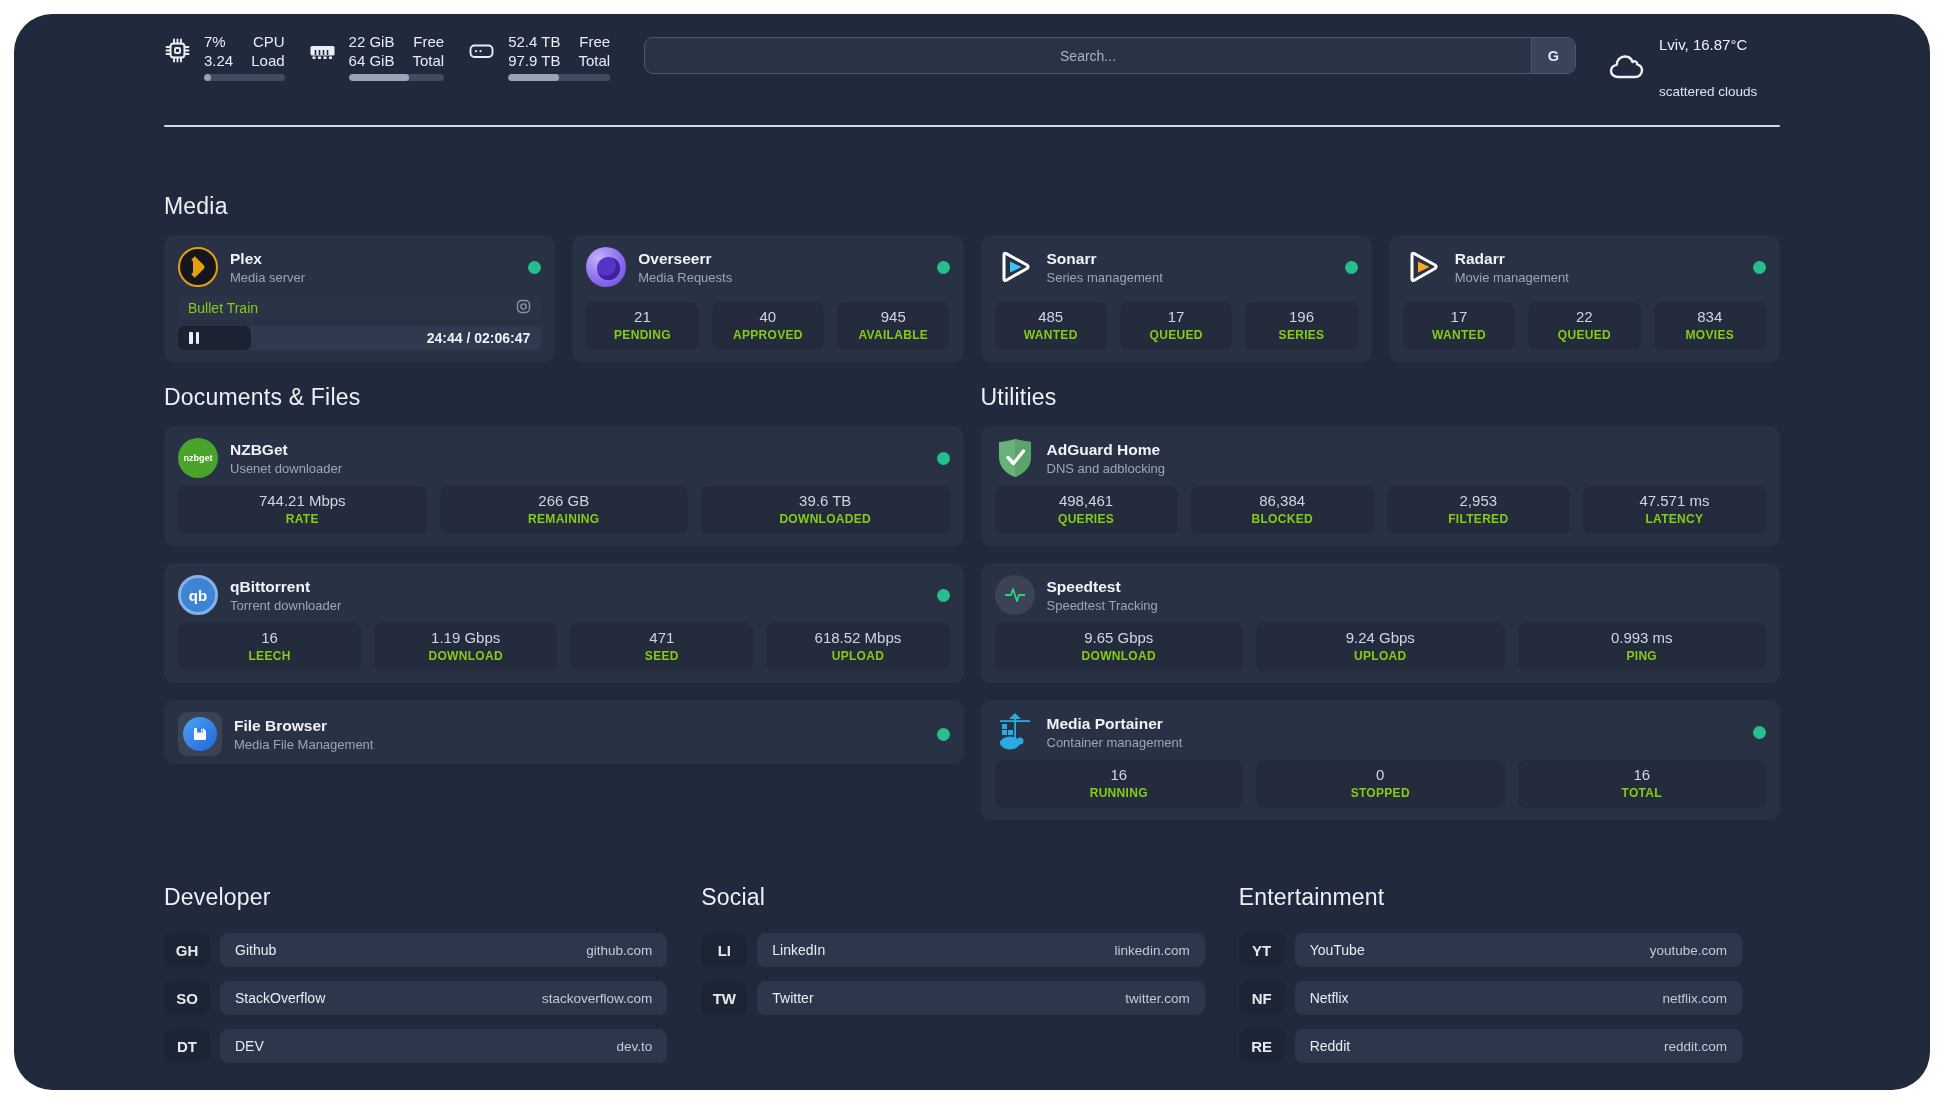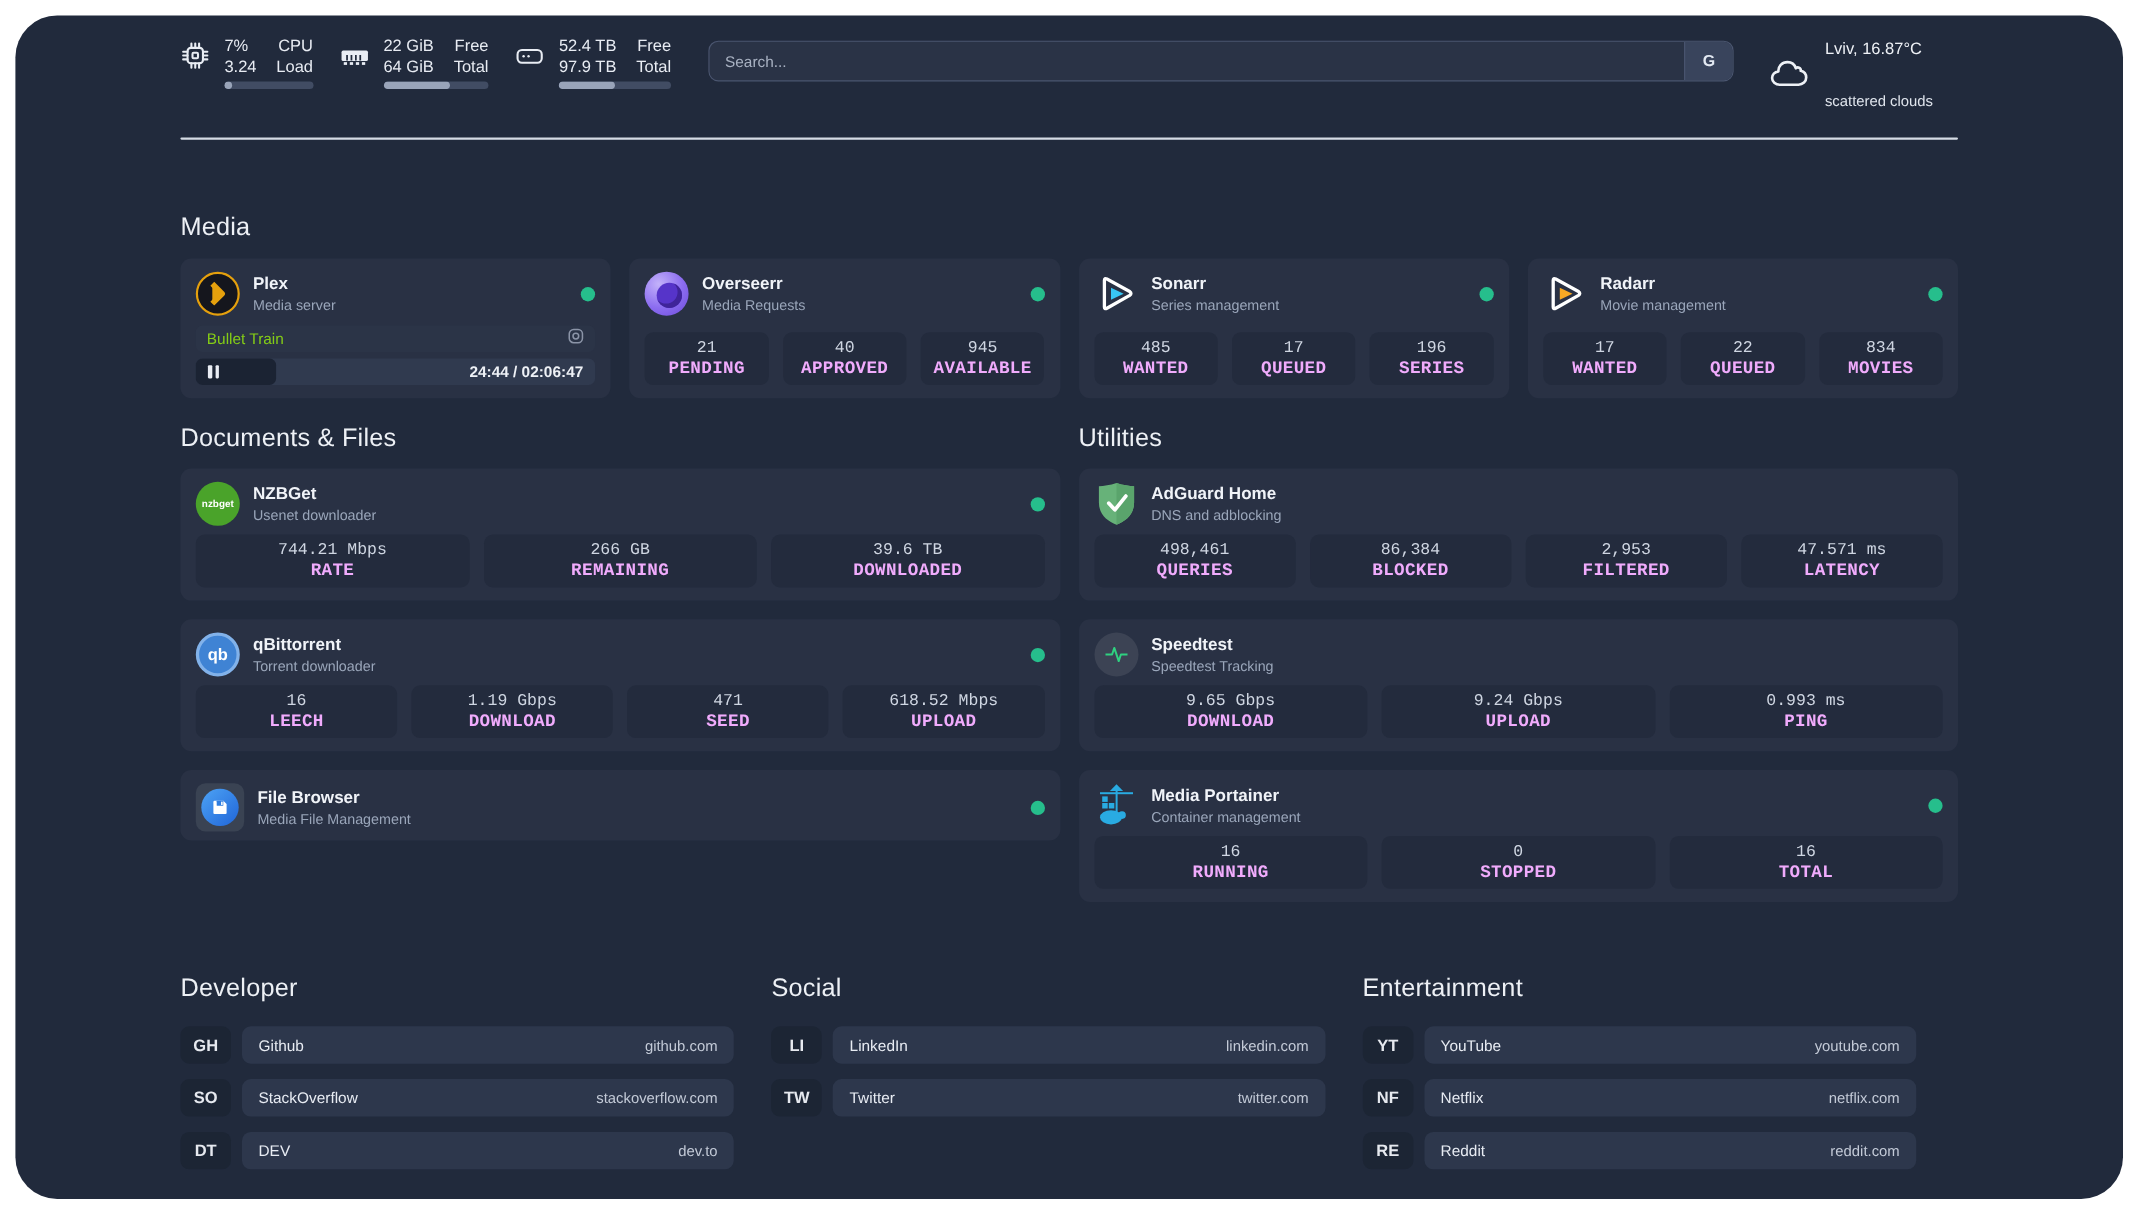--- a/index.html
+++ b/index.html
@@ -12,21 +12,21 @@
   .stats { display:flex; gap:24px; }
   .stat { display:flex; gap:13px; align-items:flex-start; }
   .hicon { margin-top:5px; width:27px; height:27px; flex:none; }
   .stat-body { display:flex; flex-direction:column; gap:4px; }
   .stat-cols { display:flex; gap:18px; }
   .stat-col { display:flex; flex-direction:column; line-height:19px; font-size:15px; color:#e8ecf3; font-weight:500; }
   .stat-col.labs { align-items:flex-end; }
   .bar { width:100%; height:7px; background:#414c63; border-radius:4px; overflow:hidden; }
   .bar > i { display:block; height:100%; background:#99a4b9; border-radius:4px; }
   .search { flex:1; margin:5px 32px 0 34px; height:37px; display:flex; background:#2a3346; border:1px solid #4b5670; border-radius:9px; overflow:hidden; }
-  .search input { flex:1; background:transparent; border:none; outline:none; padding:0 14px; font-size:14px; color:#dfe5ee; font-family:inherit; }
+  .search input { flex:1; background:transparent; border:none; outline:none; padding:0 14px; font-size:14px; color:#dfe5ee; font-family:inherit;text-align:center; }
   .search input::placeholder { color:#a9b2c2; }
   .engine { width:44px; background:#39445c; border:none; border-left:1px solid #4b5670; color:#e3e9f2; font-size:14.5px; font-weight:600; cursor:pointer; font-family:inherit; }
   .weather { display:flex; gap:11px; align-items:center; margin-top:3px; width:172px; flex:none; }
   .weather-text { line-height:19px; color:#eef1f6; }
   .weather-main { font-size:15px; font-weight:500; }
   .weather-cond { font-size:13.5px; color:#dfe4ec;margin-top:28px; }
   .divider { margin-top:24px; height:2px; background:#d5dbe4; border-radius:1px; }
 
   
   h2 { font-size:23px; font-weight:500; color:#edf0f5; letter-spacing:.2px; }
@@ -35,26 +35,26 @@
   .card { background:#293144; border-radius:10px; padding:12px 14px; display:flex; flex-direction:column; }
   .card.h127 { height:127px; }
   .card.h120 { height:120px; }
   .card.h64 { height:64px; }
   .card-head { display:flex; align-items:center; gap:12px; }
   .app-icon { width:40px; height:40px; flex:none; border-radius:50%; display:flex; align-items:center; justify-content:center; }
   .app-meta { flex:1; min-width:0; }
   .app-name { font-size:15.5px; font-weight:600; color:#f0f3f8; line-height:20px; }
   .app-desc { font-size:13px; color:#9aa6ba; line-height:17px; }
   .dot { width:13px; height:13px; border-radius:50%; background:#26be8c; flex:none; }
-  .tiles { display:grid; gap:13px; margin-top:auto;font-family:Liberation Mono, monospace; }
+  .tiles { display:grid; gap:13px; margin-top:auto; }
   .tiles.c3 { grid-template-columns:repeat(3,1fr); }
   .tiles.c4 { grid-template-columns:repeat(4,1fr); }
   .tile { background:#232b3d; border-radius:8px; text-align:center; padding:5px 4px 6px; }
   .tile-value { font-size:15px; color:#cfd6e2; line-height:20px; }
-  .tile-label { font-size:16px; font-weight:700; color:#f0abfc; letter-spacing:.3px; line-height:17px; }
+  .tile-label { font-size:12px; font-weight:700; color:#84cc16; letter-spacing:.3px; line-height:17px; }
 
   
   .np-row { margin-top:9px; height:26px; background:#2b3447; border-radius:6px; display:flex; align-items:center; padding:0 10px; }
   .np-title { flex:1; font-size:14px; font-weight:500; color:#84cc16; }
   .pg-row { margin-top:6px; height:26px; background:#303a4f; border-radius:6px; position:relative; display:flex; align-items:center;justify-content:center; }
   .pg-fill { position:absolute; left:0; top:0; height:100%; background:#1b2333; border-radius:6px; display:flex; align-items:center; padding-left:11px; }
   .pause { display:flex; gap:3px; }
   .pause i { width:3.5px; height:12px; background:#e9edf4; border-radius:1px; }
   .pg-time { margin-left:auto; padding-right:11px; font-size:14px; font-weight:600; color:#eef1f6; z-index:1; }
 

